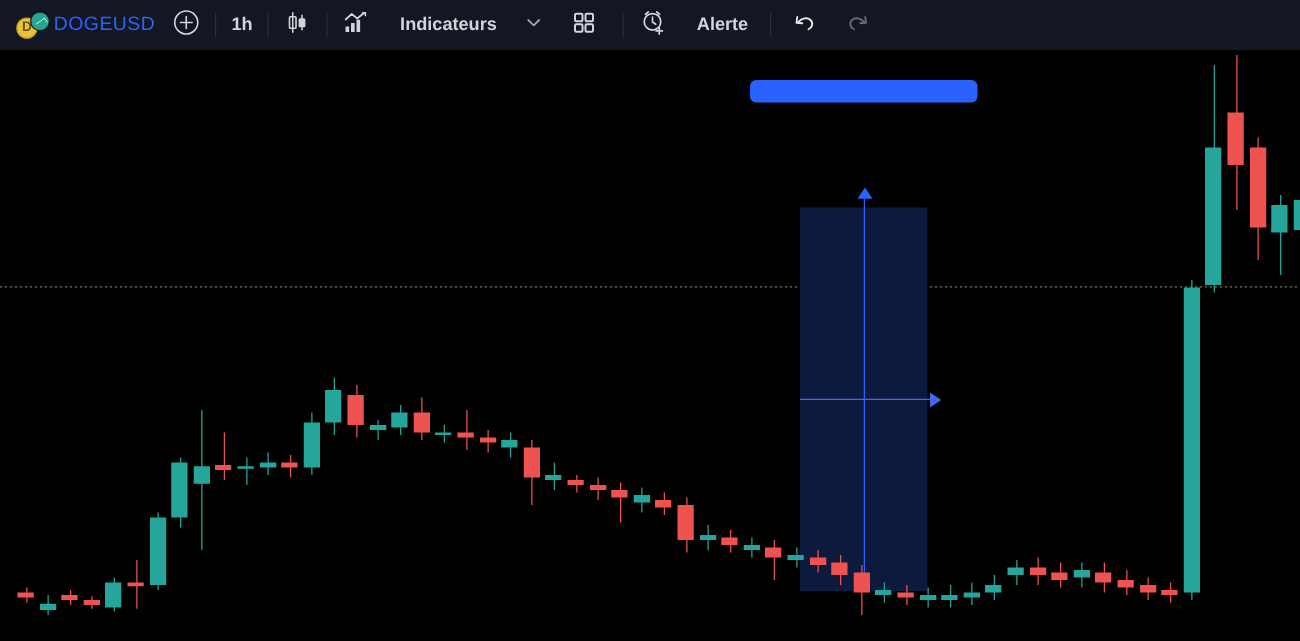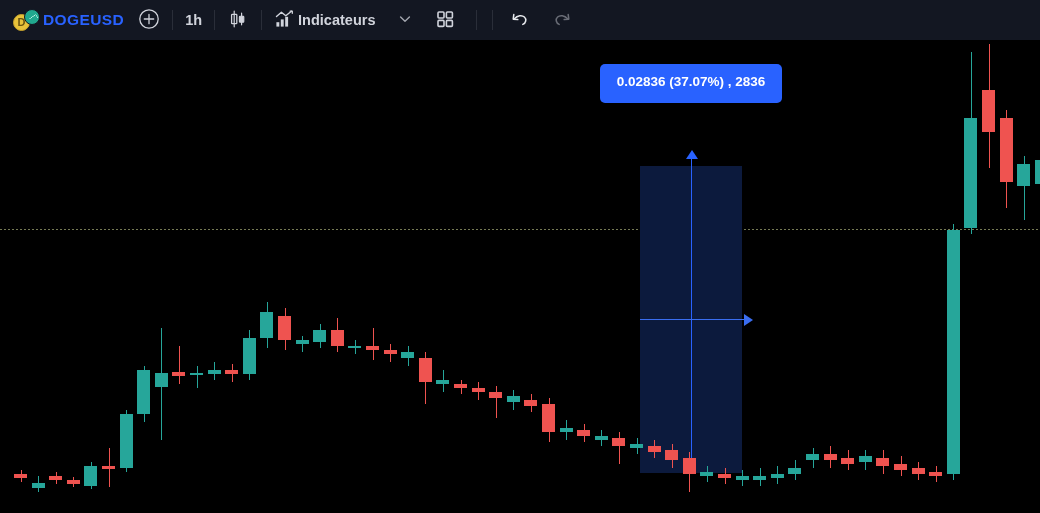--- a/index.html
+++ b/index.html
@@ -6,33 +6,33 @@
   body{width:1040px;height:513px;overflow:hidden;font-family:"Liberation Sans",sans-serif;}
   #app{position:relative;width:1040px;height:513px;background:#000;}
 
   
   .toolbar{position:absolute;left:0;top:0;width:1040px;height:40px;background:#131722;
            display:flex;align-items:center;box-sizing:border-box;padding:0 6px;}
   .tb-item{display:flex;align-items:center;height:28px;border-radius:4px;
            padding:0 7px;color:#d1d4dc;font-size:14.5px;font-weight:bold;cursor:pointer;
            white-space:nowrap;}
   .sep{width:1px;height:20px;background:#2a2e39;margin:0 5px;flex:none;}
-  .ticker{color:#2962ff;font-size:15.5px;font-weight:bold;letter-spacing:.4px;margin-left:2px;}
+  .ticker{color:#2962ff;font-size:15.5px;font-weight:normal;letter-spacing:.4px;margin-left:2px;}
   .logo-wrap{position:relative;width:26px;height:22px;flex:none;margin-right:2px;}
   .logo-coin{position:absolute;left:0;top:5px;width:17px;height:17px;border-radius:50%;
              background:#e8c23a;border:1px solid #c9a42c;box-sizing:border-box;
              display:flex;align-items:center;justify-content:center;
              color:#6b5510;font-size:11px;font-weight:bold;line-height:1;}
   .logo-dot{position:absolute;left:11px;top:0px;width:16px;height:16px;border-radius:50%;
             background:#21a88f;border:1.5px solid #131722;box-sizing:border-box;}
   .logo-dot:after{content:"";position:absolute;left:3.5px;top:5.5px;width:8px;height:4px;
             border-top:1.6px solid #d9fff5;border-right:1.6px solid #d9fff5;
             transform:rotate(-35deg);border-radius:1px;}
   .ico{display:inline-block;vertical-align:middle;flex:none;}
-  .lbl{margin-left:0;}
+  .lbl{margin-left:22px;}
   .chev{margin-left:9px;opacity:.75;}
   .dim{opacity:.45;}
 
   
   .chart{position:absolute;left:0;top:40px;width:1040px;height:473px;background:#000;
          overflow:hidden;}
   .hline{position:absolute;left:0;width:1040px;height:1px;
          background-image:repeating-linear-gradient(to right,#8a8f63 0 2px,transparent 2px 4px);
          opacity:.85;}
 
@@ -122,20 +122,31 @@
           <rect x="4" y="4" width="6" height="6" fill="none" stroke="#d1d4dc" stroke-width="1.6" rx="1"></rect>
           <rect x="12.4" y="4" width="6" height="6" fill="none" stroke="#d1d4dc" stroke-width="1.6" rx="1"></rect>
           <rect x="4" y="12.4" width="6" height="6" fill="none" stroke="#d1d4dc" stroke-width="1.6" rx="1"></rect>
           <rect x="12.4" y="12.4" width="6" height="6" fill="none" stroke="#d1d4dc" stroke-width="1.6" rx="1"></rect>
         </svg>
       </span>
     </div>
 
     <div class="sep" style="margin-left:13px"></div>
 
+    <div class="tb-item">
+      <span class="ico">
+        <svg width="24" height="22" viewBox="0 0 24 22">
+          <circle cx="11" cy="10.4" r="6.6" fill="none" stroke="#d1d4dc" stroke-width="1.4"></circle>
+          <path d="M11 6.6v4l2.6 1.8" fill="none" stroke="#d1d4dc" stroke-width="1.3" stroke-linecap="round"></path>
+          <path d="M5.4 4.4L7.6 2.6M16.6 4.4L14.4 2.6" stroke="#d1d4dc" stroke-width="1.4" stroke-linecap="round"></path>
+          <path d="M16.4 15.2v5M13.9 17.7h5" stroke="#d1d4dc" stroke-width="1.4" stroke-linecap="round"></path>
+        </svg>
+      </span>
+      <span class="lbl">Alerte</span>
+    </div>
 
 
     <div class="sep" style="margin-left:10px"></div>
 
     <div class="tb-item" style="margin-left:4px">
       <span class="ico">
         <svg width="22" height="20" viewBox="0 0 22 20">
           <path d="M5.4 9.8C8.6 6.2 13 5.8 15.4 8c2.4 2.2 1.6 6-1.6 7.4" fill="none" stroke="#e8eaee" stroke-width="1.5" stroke-linecap="round"></path>
           <path d="M4.8 5.6l-.6 4.6 4.6.4" fill="none" stroke="#e8eaee" stroke-width="1.5" stroke-linecap="round" stroke-linejoin="round"></path>
         </svg>
@@ -279,16 +290,15 @@
         <div class="wick" style="left: 1006px; top: 70px; height: 98px; background: rgb(239, 83, 80);"></div>
         <div class="body" style="left: 1000px; top: 78px; width: 13px; height: 64px; background: rgb(239, 83, 80);"></div>
         <div class="wick" style="left: 1024px; top: 116px; height: 64px; background: rgb(38, 166, 154);"></div>
         <div class="body" style="left: 1017px; top: 124px; width: 13px; height: 22px; background: rgb(38, 166, 154);"></div>
         <div class="body" style="left: 1035px; top: 120px; width: 13px; height: 24px; background: rgb(38, 166, 154);"></div>
       </div>
 
   </div>
 
   <div class="tooltip" id="tip" style="left: 600px; top: 64px; width: 182px;">
-    <div>0.02836 (37.07%) , 2836</div>
   </div>
 
 </div>
 
 </body></html>

